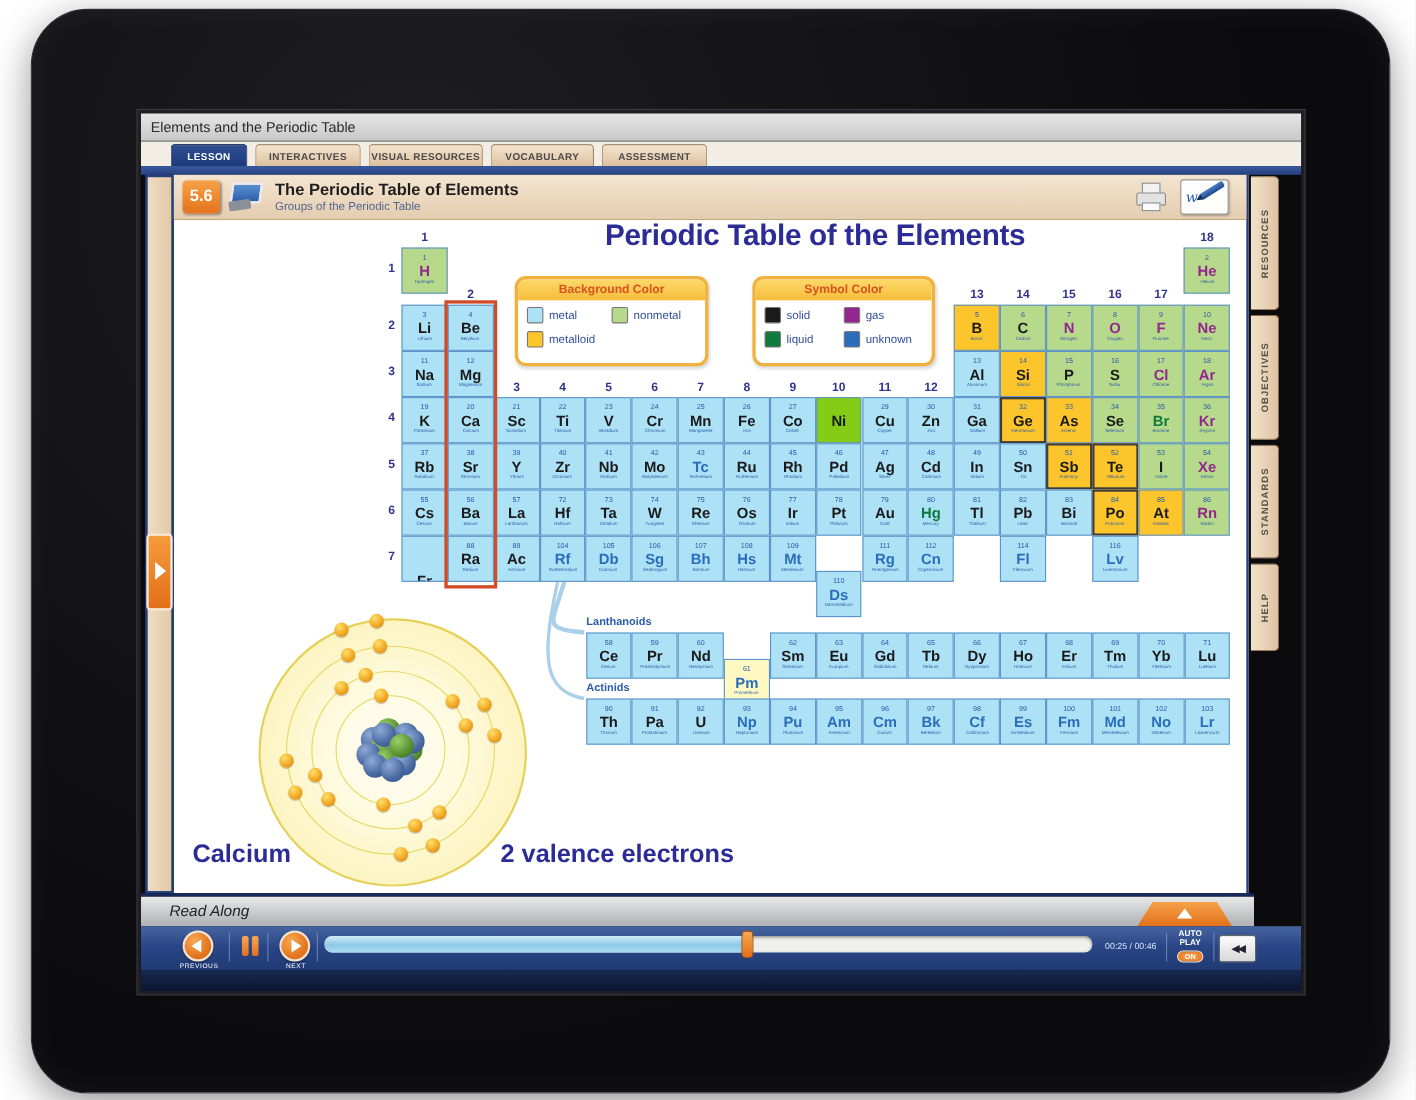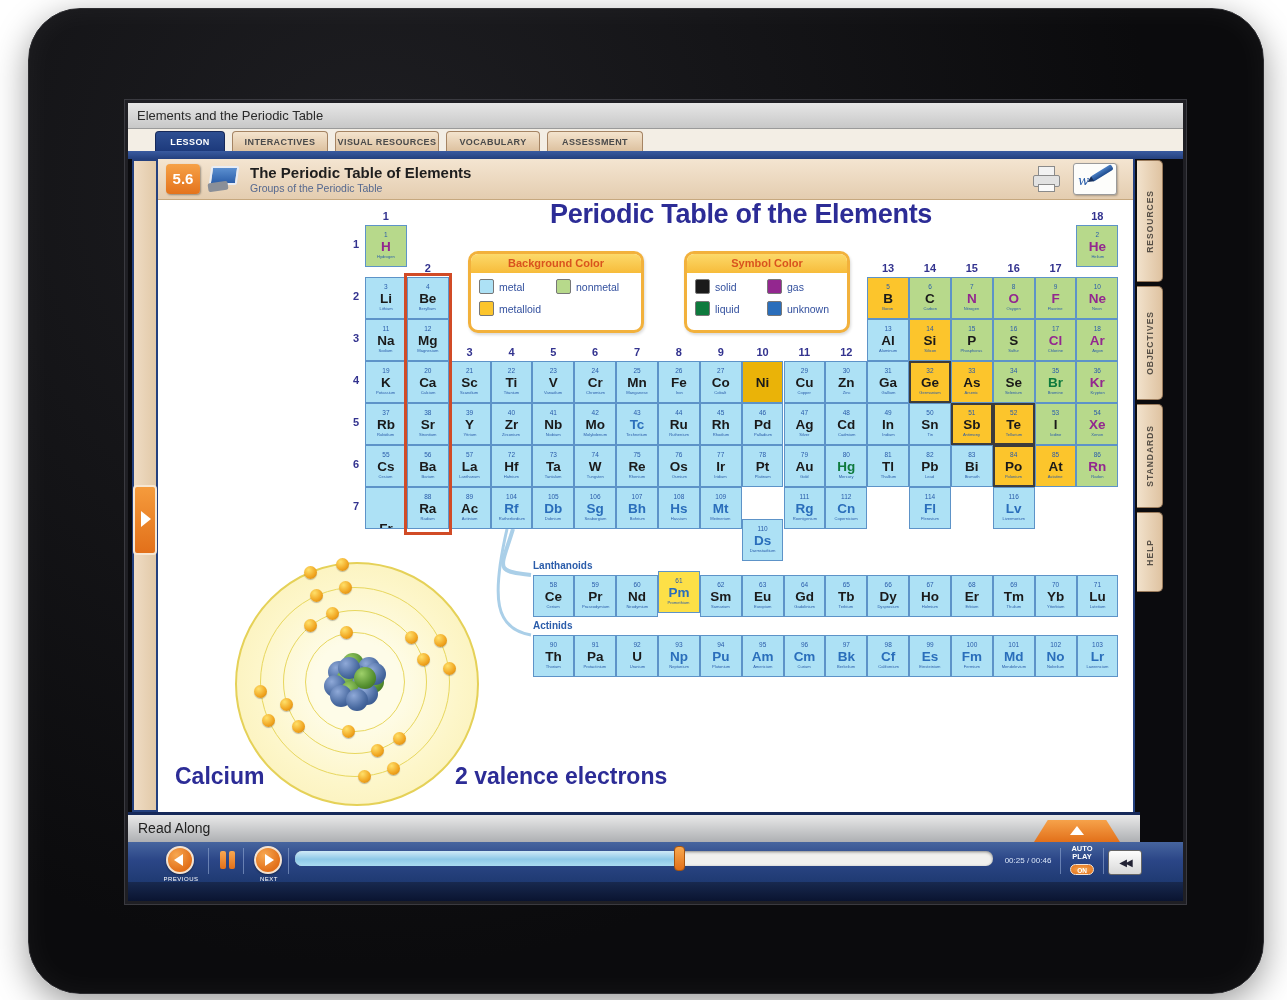--- a/index.html
+++ b/index.html
@@ -104,21 +104,21 @@
 
   
   .sidetab{position:absolute;left:1009px;width:26px;background:linear-gradient(90deg,#f2e2cc,#dfc3a1);
     border:1px solid #9a7b5c;border-left:none;border-radius:0 5px 5px 0;box-sizing:border-box;cursor:pointer;
     display:flex;align-items:center;justify-content:center;}
   .sidetab span{writing-mode:vertical-rl;transform:rotate(180deg);font-size:8.5px;font-weight:bold;
     color:#564f46;letter-spacing:1px;}
 
   
   .readalong{position:absolute;left:0;top:709px;width:1012px;height:30px;background:linear-gradient(#e9e9e9,#aeb0b3);
-    border-top:3px solid #16295a;box-sizing:border-box;color:#222;font-size:14px;line-height:27px;padding-left:10px;}
+    border-top:3px solid #16295a;box-sizing:border-box;color:#222;font-size:14px;line-height:27px;padding-left:26px;font-style:italic;}
   .player{position:absolute;left:0;top:739px;width:1055px;height:40px;background:linear-gradient(#46659f,#2b4687 45%,#1f3a72);}
   .pbtn{position:absolute;width:28px;height:28px;border-radius:50%;background:radial-gradient(circle at 35% 30%, #f7a851, #e2701a 70%);
     border:2px solid #f3e3d2;box-sizing:border-box;cursor:pointer;box-shadow:0 1px 2px rgba(0,0,0,.4);}
   .pbtn .tri-l{position:absolute;left:6px;top:6px;border-right:9px solid #fff;border-top:6px solid transparent;border-bottom:6px solid transparent;}
   .pbtn .tri-r{position:absolute;left:9px;top:6px;border-left:9px solid #fff;border-top:6px solid transparent;border-bottom:6px solid transparent;}
   .pblabel{position:absolute;font-size:6px;color:#fff;letter-spacing:.5px;}
   .psep{position:absolute;top:745px;width:1px;height:26px;background:#8aa2cc;opacity:.65;}
   .pausebar{position:absolute;top:748px;width:6px;height:18px;background:linear-gradient(#f7a851,#e2701a);border-radius:2px;cursor:pointer;}
   .ptrack{position:absolute;left:167px;top:748px;width:698px;height:15px;border-radius:7px;background:#f0f0ee;
     box-shadow:inset 0 1px 3px rgba(0,0,0,.45);cursor:pointer;}
@@ -321,21 +321,21 @@
         <div class="pt-cell" style="left: 529.95px; top: 258px; background: rgb(173, 225, 245);">
           <div class="pt-num">26</div>
           <div class="pt-sym" style="color: rgb(26, 26, 26);">Fe</div>
           <div class="pt-nm">Iron</div>
         </div>
         <div class="pt-cell" style="left: 571.8px; top: 258px; background: rgb(173, 225, 245);">
           <div class="pt-num">27</div>
           <div class="pt-sym" style="color: rgb(26, 26, 26);">Co</div>
           <div class="pt-nm">Cobalt</div>
         </div>
-        <div class="pt-cell" style="left: 613.65px; top: 258px; background: #eab308; gap: 32px;">
+        <div class="pt-cell" style="left: 613.65px; top: 258px; background: #84cc16; gap: 32px;">
           <div class="pt-num">28</div>
           <div class="pt-sym" style="color: rgb(26, 26, 26);">Ni</div>
           <div class="pt-nm">Nickel</div>
         </div>
         <div class="pt-cell" style="left: 655.5px; top: 258px; background: rgb(173, 225, 245);">
           <div class="pt-num">29</div>
           <div class="pt-sym" style="color: rgb(26, 26, 26);">Cu</div>
           <div class="pt-nm">Copper</div>
         </div>
         <div class="pt-cell" style="left: 697.35px; top: 258px; background: rgb(173, 225, 245);">
@@ -631,21 +631,21 @@
         <div class="pt-cell" style="left: 446.35px; top: 472px; background: rgb(173, 225, 245);">
           <div class="pt-num">59</div>
           <div class="pt-sym" style="color: rgb(26, 26, 26);">Pr</div>
           <div class="pt-nm">Praseodymium</div>
         </div>
         <div class="pt-cell" style="left: 488.2px; top: 472px; background: rgb(173, 225, 245);">
           <div class="pt-num">60</div>
           <div class="pt-sym" style="color: rgb(26, 26, 26);">Nd</div>
           <div class="pt-nm">Neodymium</div>
         </div>
-        <div class="pt-cell" style="left: 530.05px; top: 468px; background: #fde047;">
+        <div class="pt-cell" style="left: 530.05px; top: 496px; background: #fef9c3;">
           <div class="pt-num">61</div>
           <div class="pt-sym" style="color: rgb(42, 110, 187);">Pm</div>
           <div class="pt-nm">Promethium</div>
         </div>
         <div class="pt-cell" style="left: 571.9px; top: 472px; background: rgb(173, 225, 245);">
           <div class="pt-num">62</div>
           <div class="pt-sym" style="color: rgb(26, 26, 26);">Sm</div>
           <div class="pt-nm">Samarium</div>
         </div>
         <div class="pt-cell" style="left: 613.75px; top: 472px; background: rgb(173, 225, 245);">

